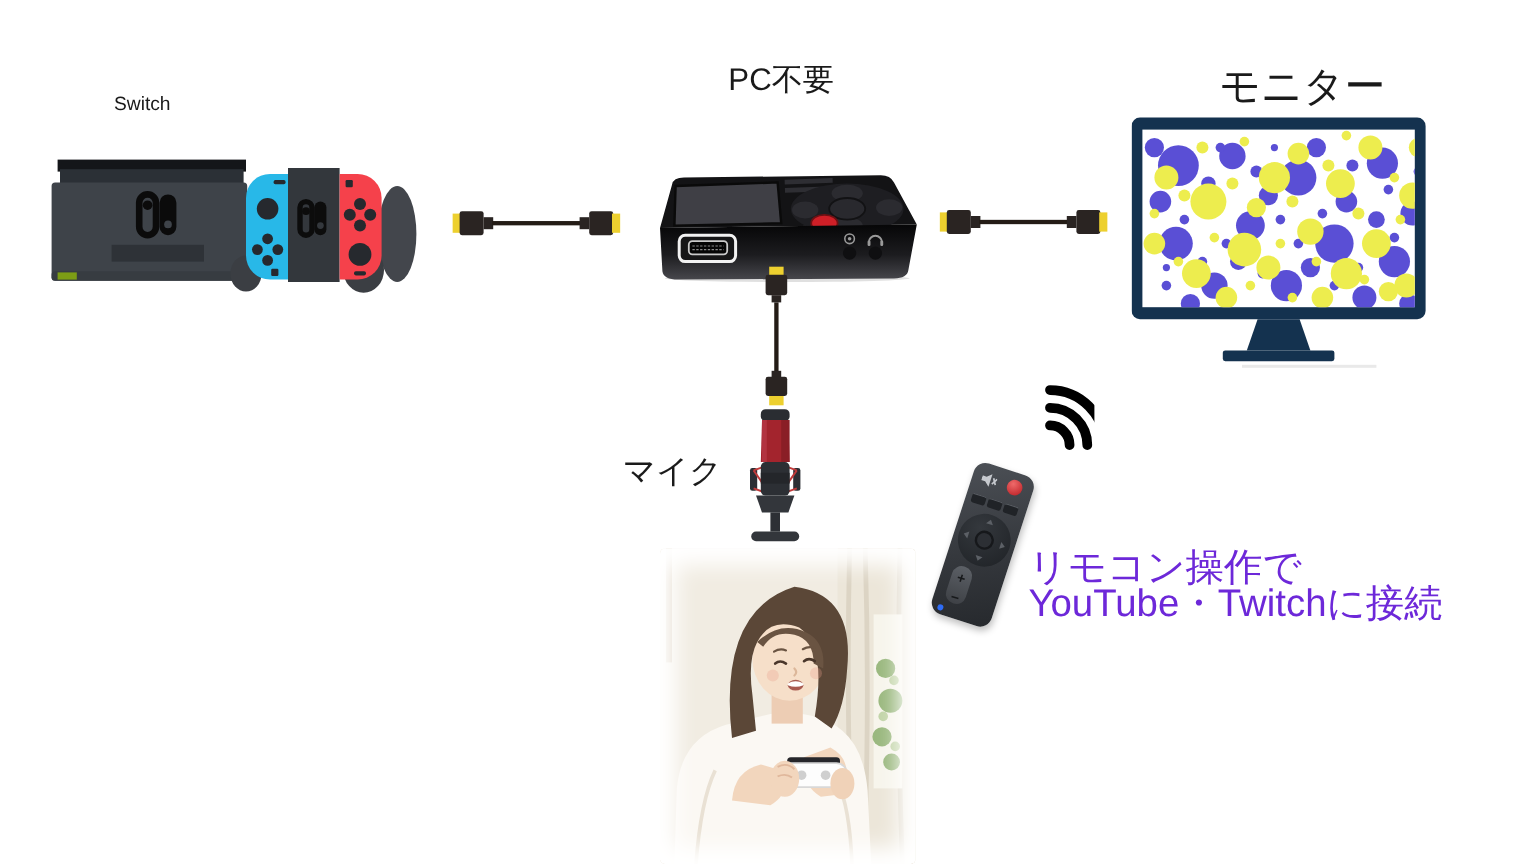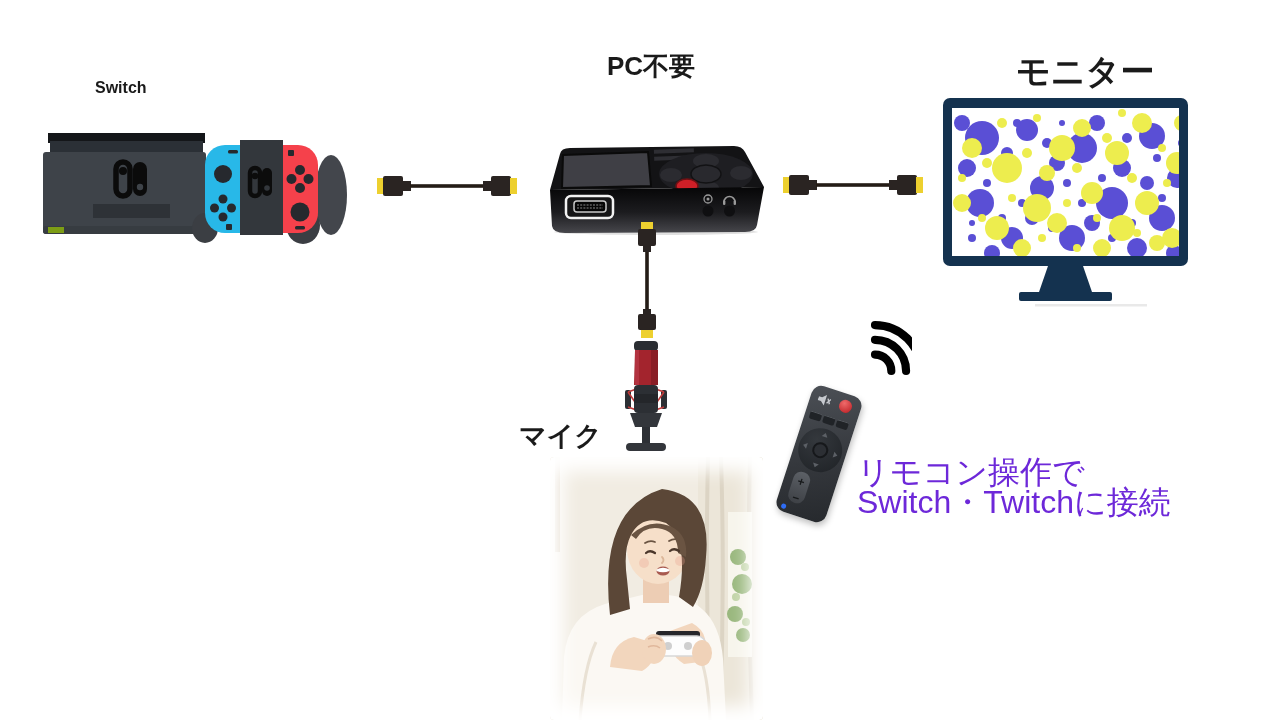--- a/index.html
+++ b/index.html
@@ -2,27 +2,27 @@
 <html><head>
 <meta charset="utf-8">
 <style>
   * { margin:0; padding:0; box-sizing:border-box; }
   html,body { background:#fff; }
   #canvas {
     position:relative; width:1280px; height:720px; background:#ffffff;
     font-family:"Liberation Sans","DejaVu Sans",sans-serif; overflow:hidden;
   }
   .abs { position:absolute; }
-  .node-label { font-weight:bold; color:#1a1a1a; white-space:nowrap; }
+  .node-label { font-weight:normal; color:#1a1a1a; white-space:nowrap; }
 
   
   #label-switch   { left:95px;  top:79px;  font-size:16px; }
   #label-capture  { left:540px; top:52px;  width:222px; text-align:center; font-size:26px; line-height:29px; }
   #label-monitor  { left:1016px;top:49px;  font-size:34px; }
-  #label-mic      { left:519px; top:375px; font-size:27px;margin-top:43px; }
+  #label-mic      { left:519px; top:375px; font-size:27px; }
   #caption-remote { left:857px; top:457px; font-size:32px; line-height:30px; font-weight:normal; color:#6d28d9; }
 
   
   #switch-graphic   { left:40px;  top:128px; width:308px; height:118px; }
   #hdmi-cable-1     { left:377px; top:175px; width:140px; height:22px; }
   #capture-board    { left:546px; top:140px; width:220px; height:95px; }
   #hdmi-cable-2     { left:783px; top:174px; width:140px; height:22px; }
   #vertical-cable   { left:633px; top:222px; width:28px;  height:116px; }
   #monitor-graphic  { left:943px; top:95px;  width:247px; height:215px; }
   #mic-graphic      { left:620px; top:338px; width:52px;  height:115px; }
@@ -66,21 +66,21 @@
   <div id="label-capture" class="abs node-label">
     <div>PC不要</div>
   </div>
 
   <div id="label-monitor" class="abs node-label">モニター</div>
 
   <div id="label-mic" class="abs node-label">マイク</div>
 
   <div id="caption-remote" class="abs">
     <div>リモコン操作で</div>
-    <div>Switch・Twitchに接続</div>
+    <div>YouTube・Twitchに接続</div>
   </div>
 
   <svg id="switch-graphic" class="abs" viewBox="0 0 308 118" aria-hidden="true">
 
     <g>
       <rect x="8" y="5" width="157" height="10" fill="#141619"></rect>
       <rect x="10" y="13" width="153" height="13" fill="#2b3036"></rect>
       <rect x="3" y="24" width="163" height="82" rx="3" fill="#3e4349"></rect>
       <rect x="3" y="98" width="163" height="8" rx="3" fill="#373c41"></rect>
 

